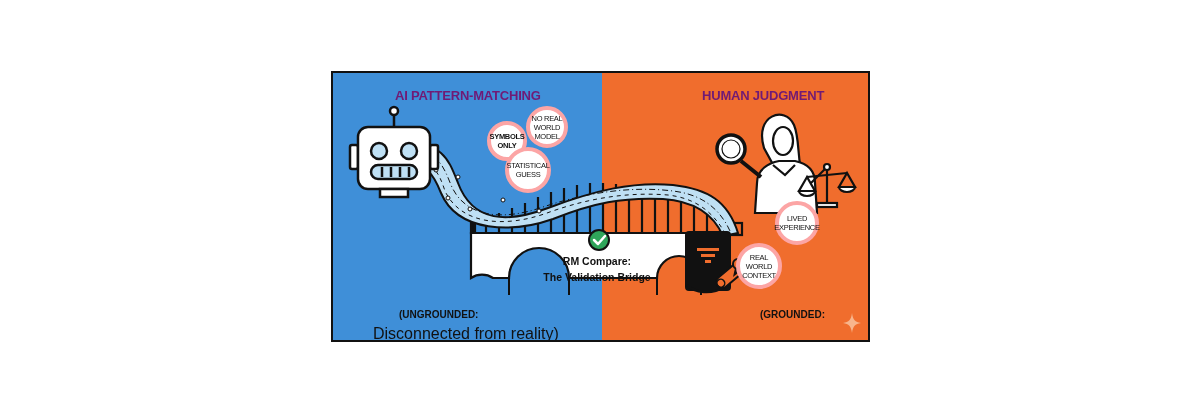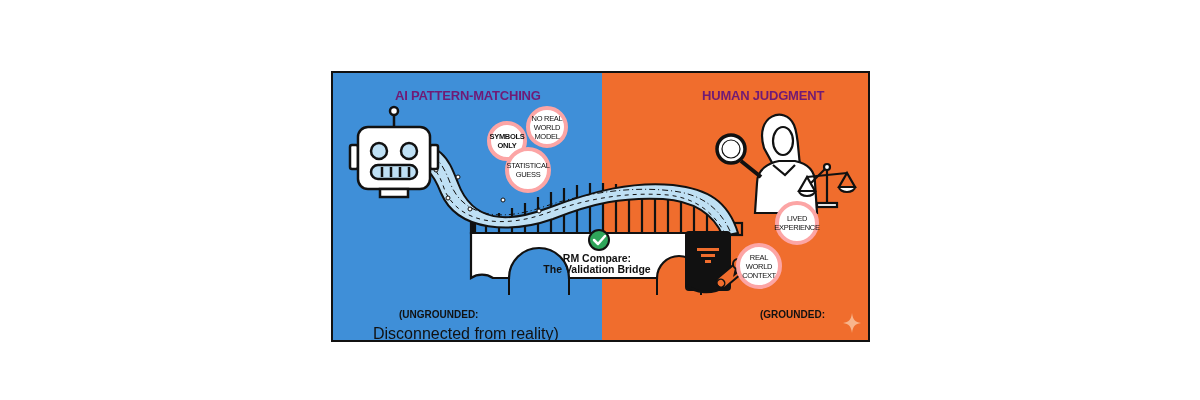--- a/index.html
+++ b/index.html
@@ -8,21 +8,21 @@
   #left-panel { position: absolute; left: 0; top: 0; width: 269px; height: 100%; background: #3f8fd8; }
   #right-panel { position: absolute; left: 269px; top: 0; right: 0; height: 100%; background: #f06d2d; }
   #art { position: absolute; left: 0; top: 0; width: 535px; height: 267px; }
   .heading { position: absolute; font-weight: bold; font-size: 13px; color: #701a75; letter-spacing: -0.2px; white-space: nowrap; }
   .footer-line1 { position: absolute; font-weight: bold; font-size: 10px; color: #111; white-space: nowrap; }
   .footer-line2 { position: absolute; font-size: 16px; color: #111; white-space: nowrap; }
   .bubble { position: absolute; background: #fff; border: 4px solid #fca5a5; border-radius: 50%; box-sizing: border-box;
             display: flex; align-items: center; justify-content: center; text-align: center;
             font-size: 7.5px; line-height: 9px; color: #111; font-family: "Liberation Sans", sans-serif;
             letter-spacing: -0.3px; white-space: pre-line; }
-  .bridge-label { position: absolute; text-align: center; font-weight: bold; font-size: 10.5px; line-height: 11px; color: #111; white-space: pre-line; }
+  .bridge-label { position: absolute; text-align: center; font-weight: bold; font-size: 10.5px; line-height: 16px; color: #111; white-space: pre-line; }
 </style>
 </head>
 <body>
 
 <div id="frame">
   <div id="left-panel"></div>
   <div id="right-panel"></div>
 
   <svg id="art" viewBox="0 0 535 267" xmlns="http://www.w3.org/2000/svg">
 

